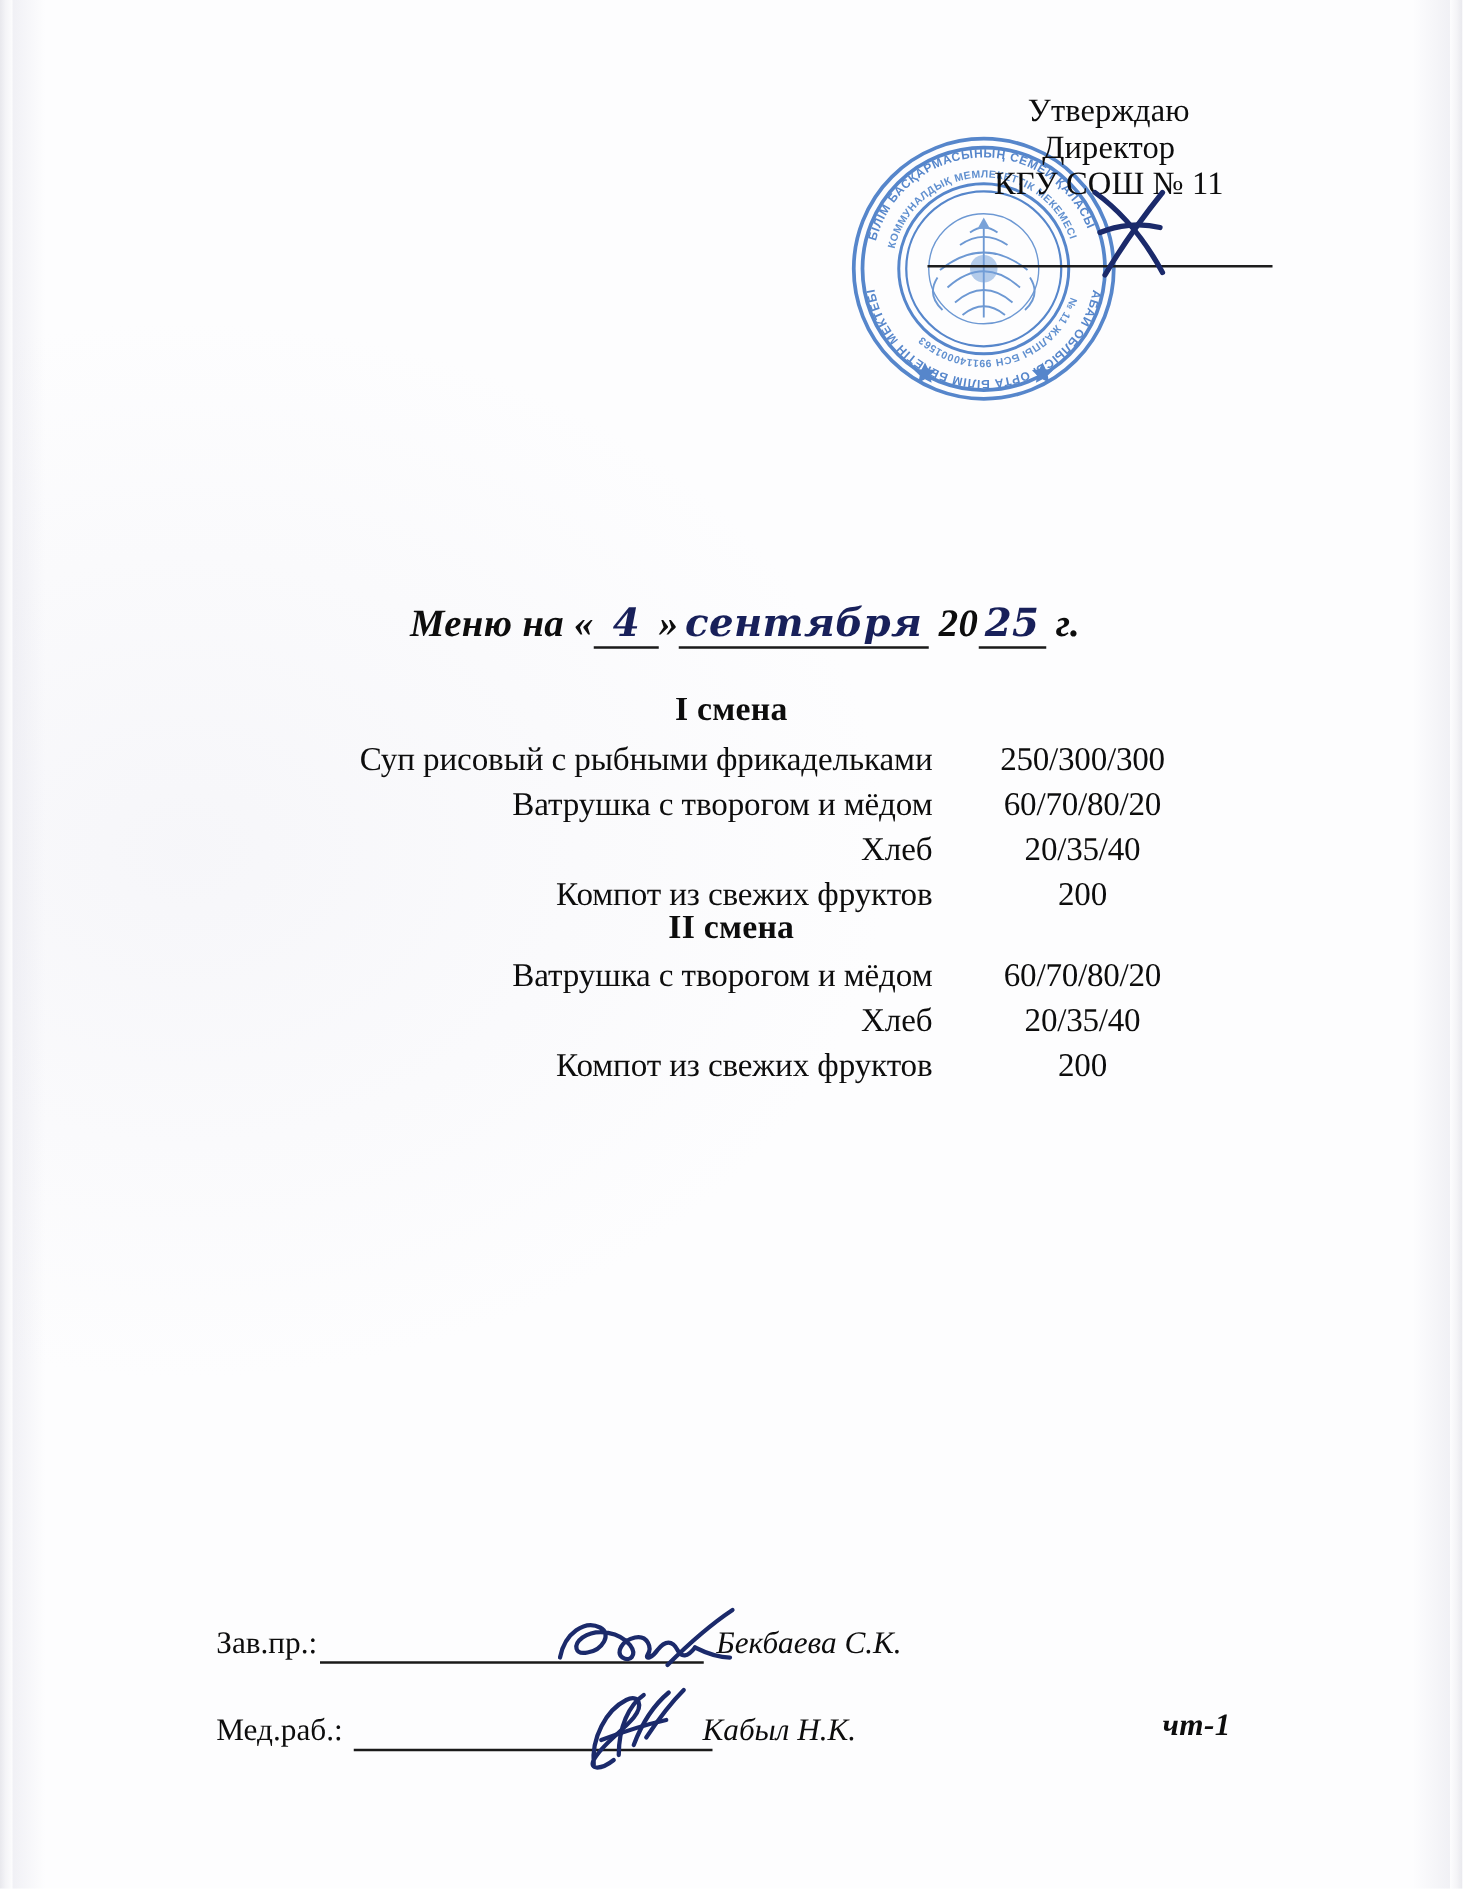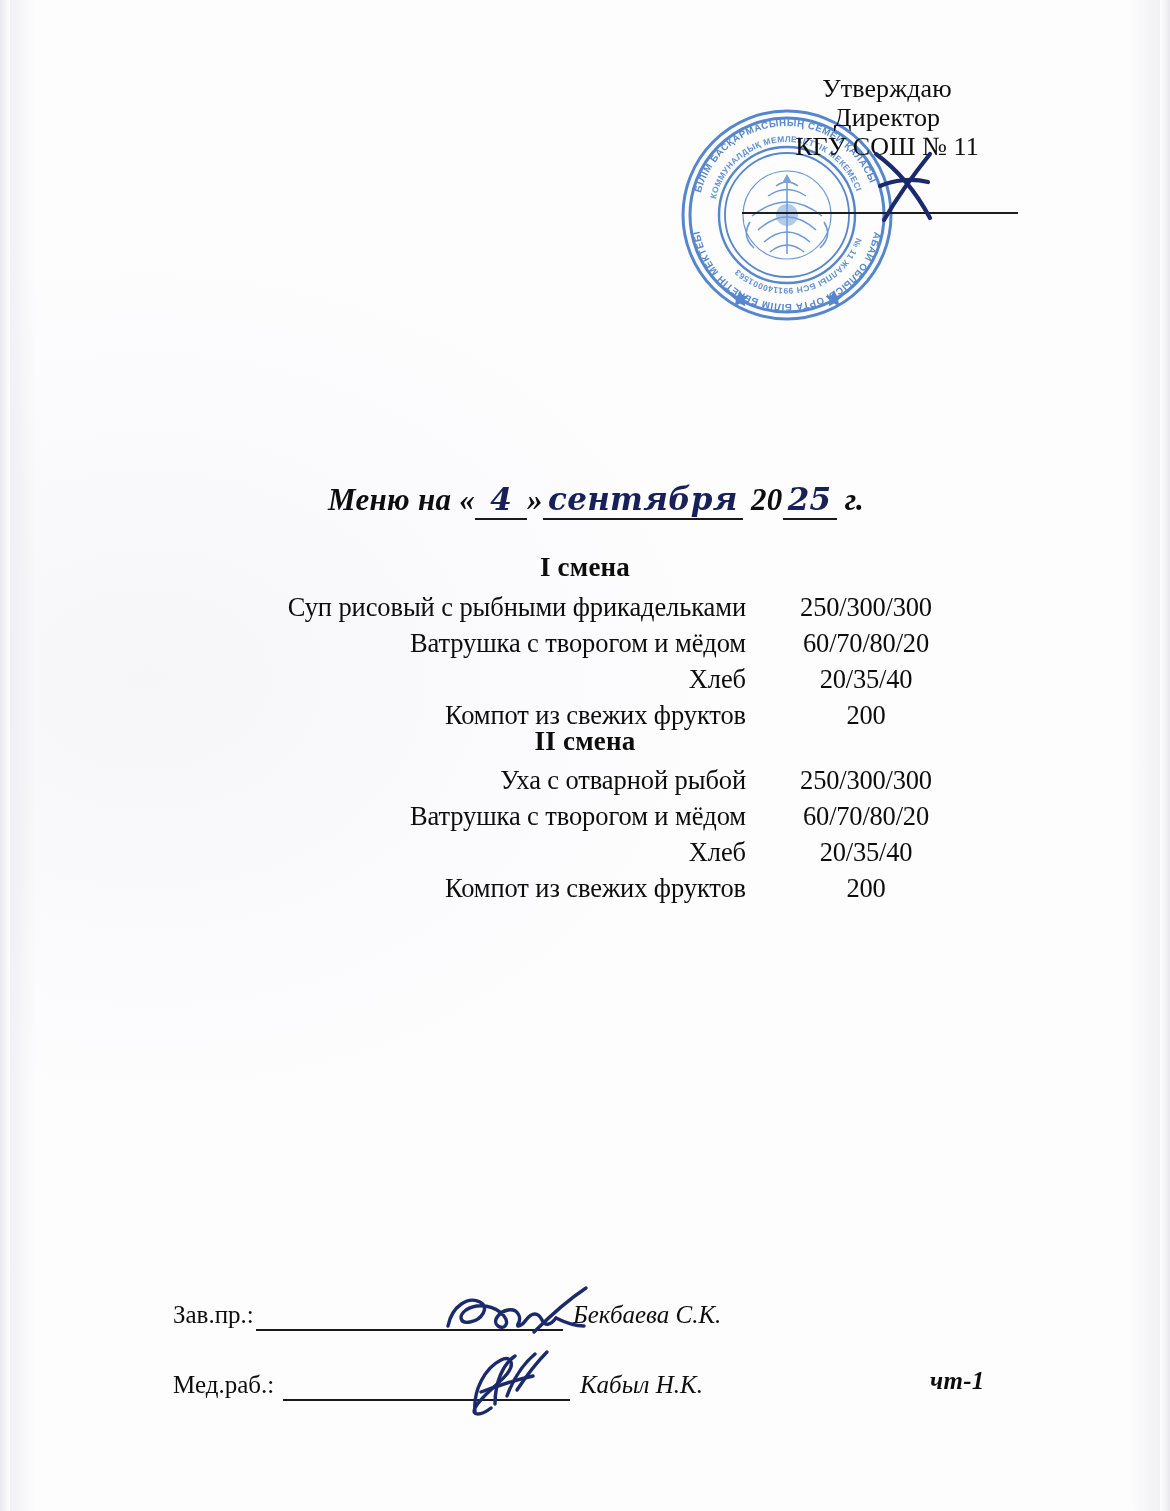--- a/index.html
+++ b/index.html
@@ -196,21 +196,21 @@
 
   .sig-name {
     position: absolute;
     top: 0;
     font-size: 25px;
     line-height: 46px;
     white-space: nowrap;
     font-style: italic;
   }
   #sig-row-1 .sig-name { left: 400px; }
-  #sig-row-2 .sig-name { left: 407px; }
+  #sig-row-2 .sig-name { left: 389px; }
 
   .sig-scrawl {
     position: absolute;
     z-index: 5;
     pointer-events: none;
   }
   #scrawl-1 { left: 265px; top: -10px; width: 190px; height: 62px; }
   #scrawl-2 { left: 278px; top: -16px; width: 140px; height: 70px; }
   .sig-scrawl svg { width: 100%; height: 100%; display: block; }
 
@@ -321,24 +321,20 @@
       <tr>
         <td class="dish">Компот из свежих фруктов</td>
         <td class="qty">200</td>
       </tr>
     </tbody>
   </table>
 
   <div class="shift-heading" id="shift-2-heading">II смена</div>
   <table class="menu-table" id="shift-2-table">
     <tbody>
-      <tr>
-        <td class="dish">Уха с отварной рыбой</td>
-        <td class="qty">250/300/300</td>
-      </tr>
       <tr>
         <td class="dish">Ватрушка с творогом и мёдом</td>
         <td class="qty">60/70/80/20</td>
       </tr>
       <tr>
         <td class="dish">Хлеб</td>
         <td class="qty">20/35/40</td>
       </tr>
       <tr>
         <td class="dish">Компот из свежих фруктов</td>

